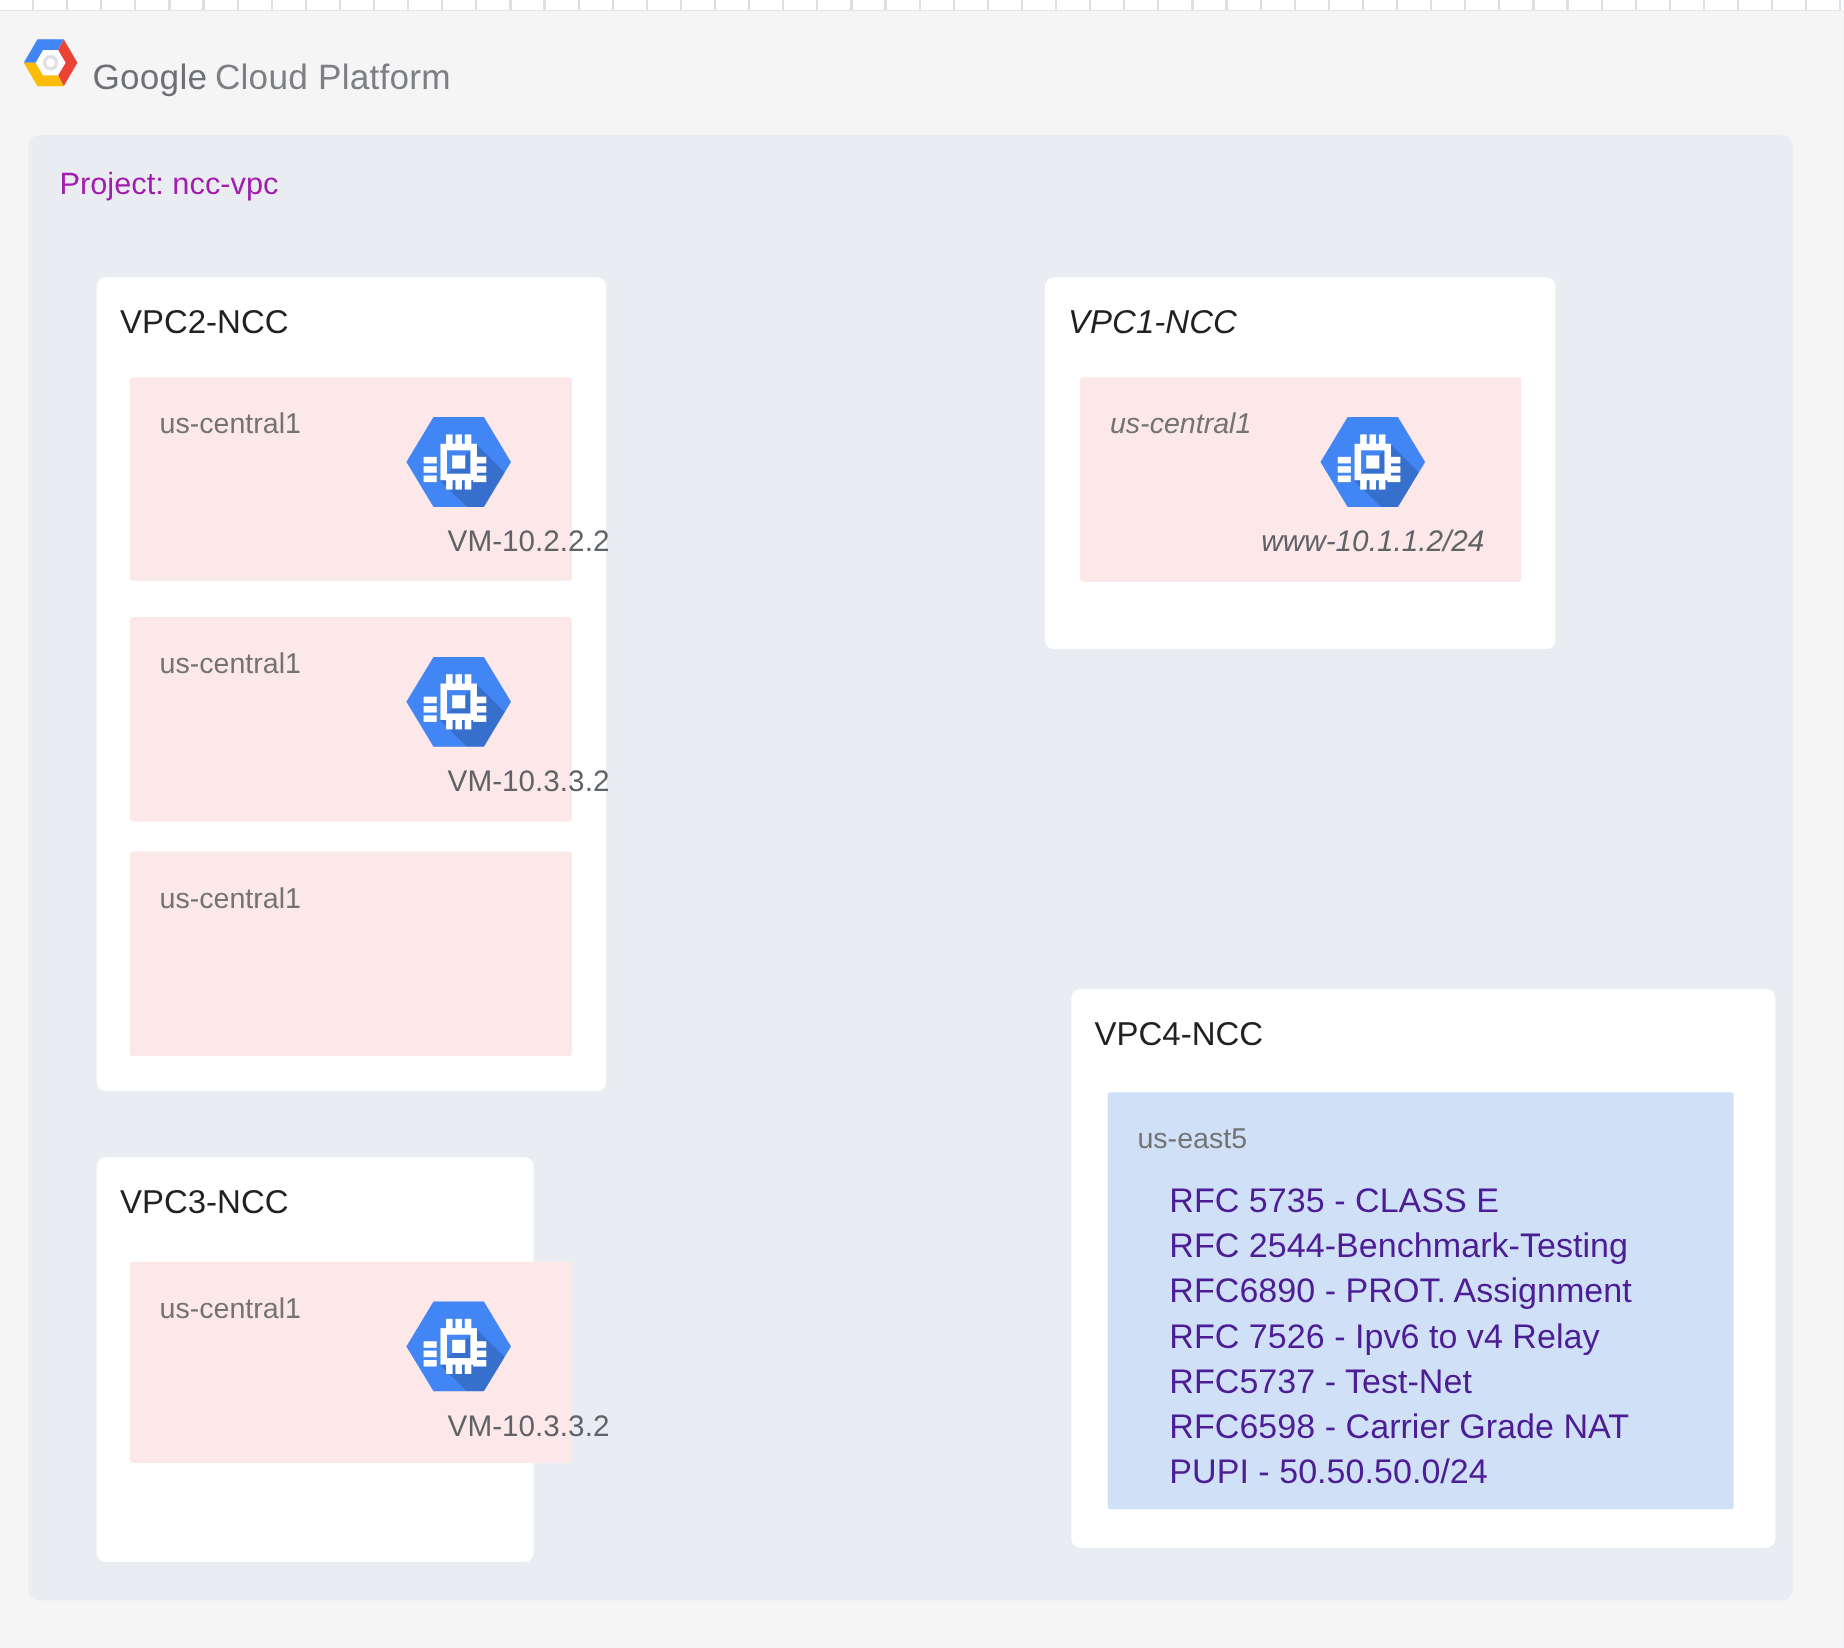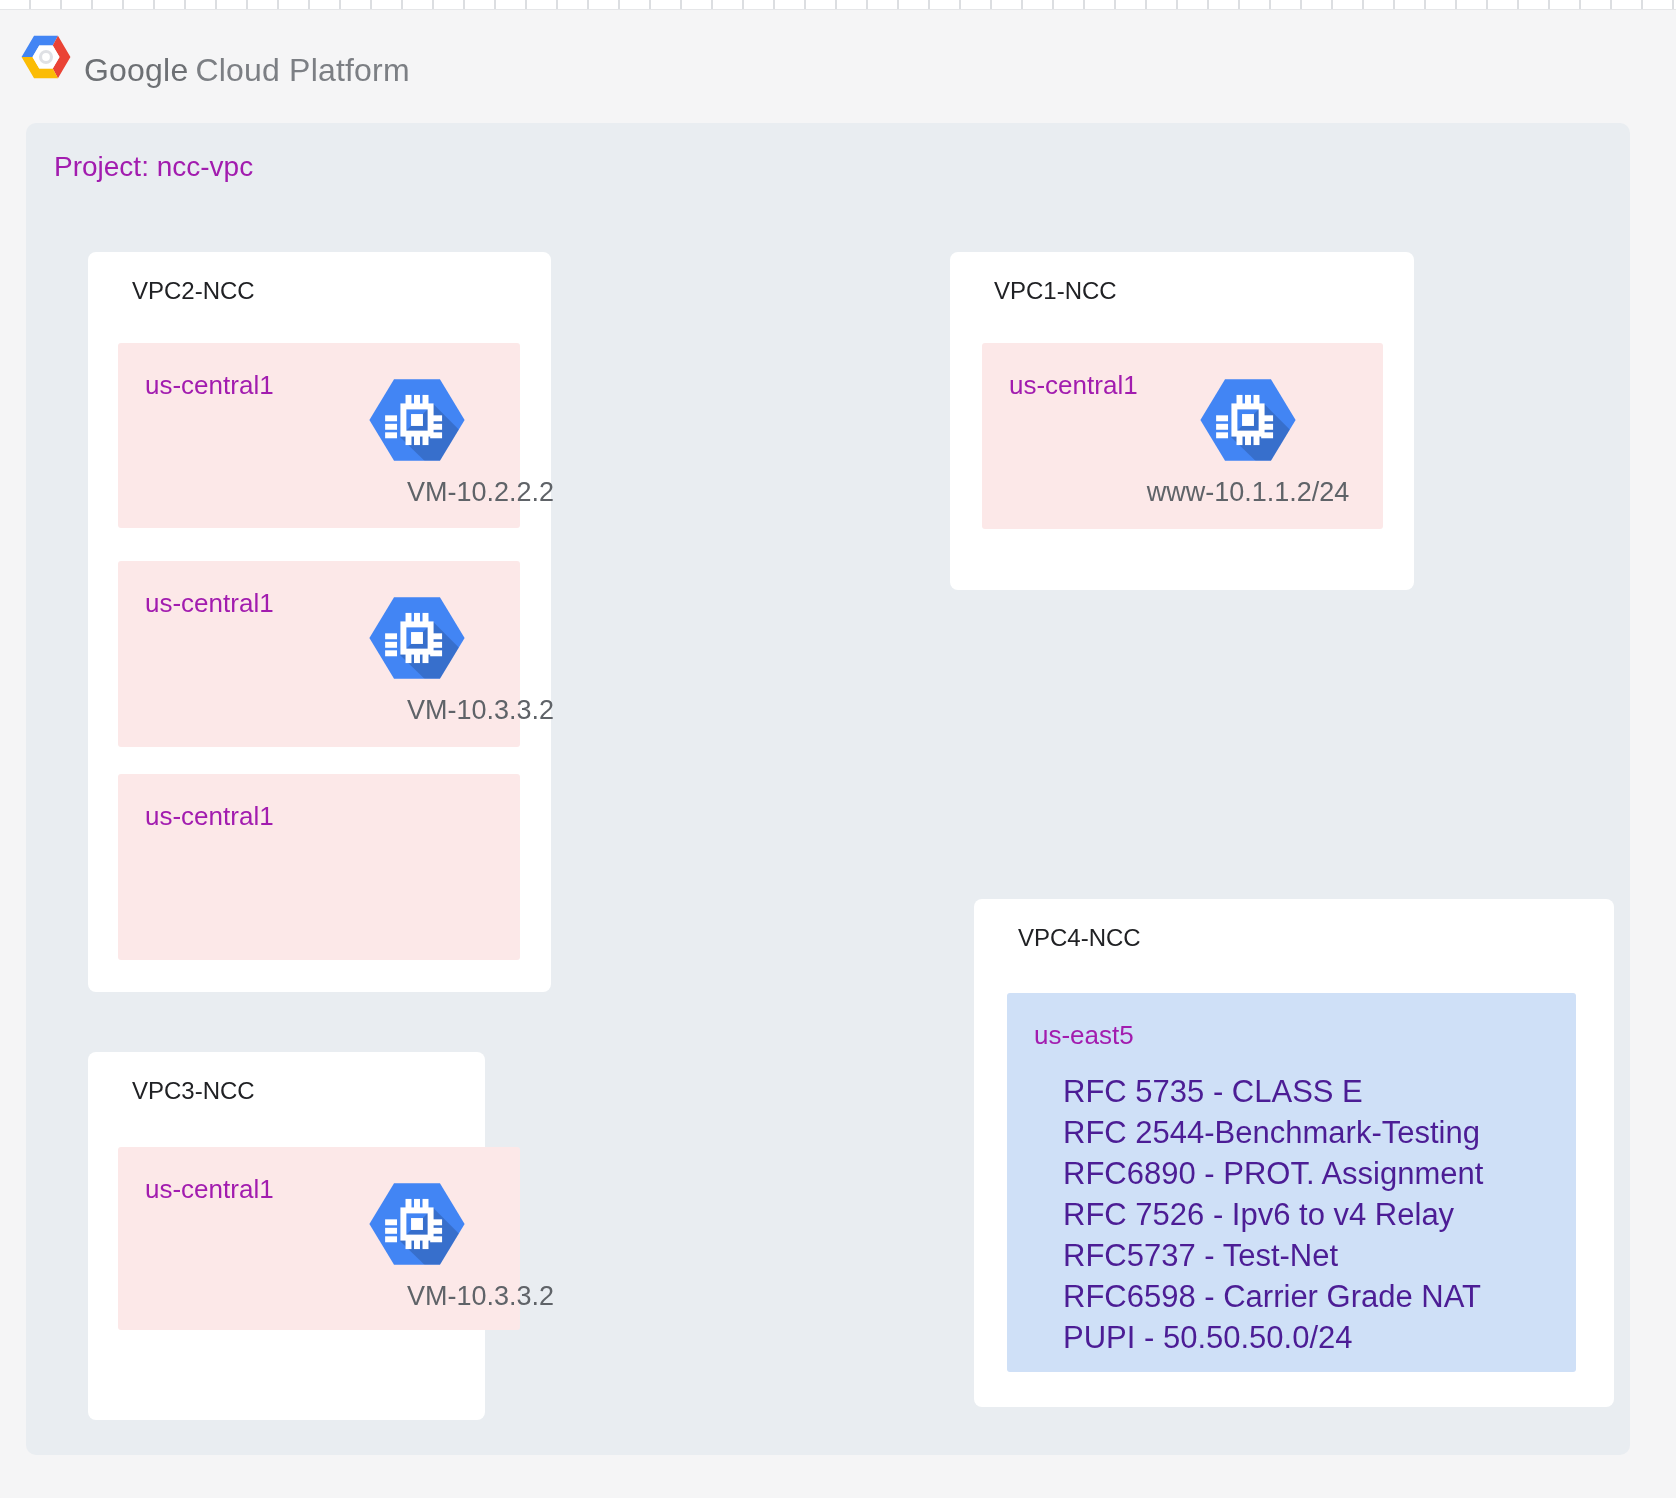--- a/index.html
+++ b/index.html
@@ -23,30 +23,30 @@
   .logo-text .brand{color:#6d7074;font-weight:500;}
   .logo-text .suffix{color:#7c7f84;font-weight:400;margin-left:7px;}
   
   .project{
     position:absolute;left:26px;top:123px;width:1604px;height:1332px;
     background:#e9edf1;border-radius:10px;
   }
   .project-label{position:absolute;left:28px;top:28px;font-size:28px;color:#a21caf;}
   
   .vpc{position:absolute;background:#ffffff;border-radius:8px;}
-  .vpc-title{position:absolute;left:44px;top:25px;font-size:24px;color:#202124;}
+  .vpc-title{position:absolute;left:21px;top:25px;font-size:30px;color:#202124;}
   #vpc2{left:62px;top:129px;width:463px;height:740px;}
-  #vpc1{left:924px;top:129px;width:464px;height:338px;}
+  #vpc1{left:924px;top:129px;width:464px;height:338px;font-style:italic;}
   #vpc3{left:62px;top:929px;width:397px;height:368px;}
   #vpc4{left:917px;top:776px;width:640px;height:508px;margin-left:31px;}
   
   .subnet{position:absolute;border-radius:3px;}
   .subnet.pink{background:#fce8e8;}
   .subnet.blue{background:#cfe0f7;}
-  .region-label{position:absolute;left:27px;top:27px;font-size:26px;color:#a21caf;}
+  .region-label{position:absolute;left:27px;top:27px;font-size:26px;color:#737373;}
   .ce-icon{position:absolute;width:102px;height:94px;}
   .vm-label{
     position:absolute;top:134px;width:300px;text-align:center;
     font-size:27px;color:#5f6368;white-space:nowrap;
   }
   .center-lines{
     position:absolute;left:0;top:70px;width:100%;text-align:center;
     font-size:33px;line-height:45px;color:#5f6368;
   }
   .rfc-lines{

